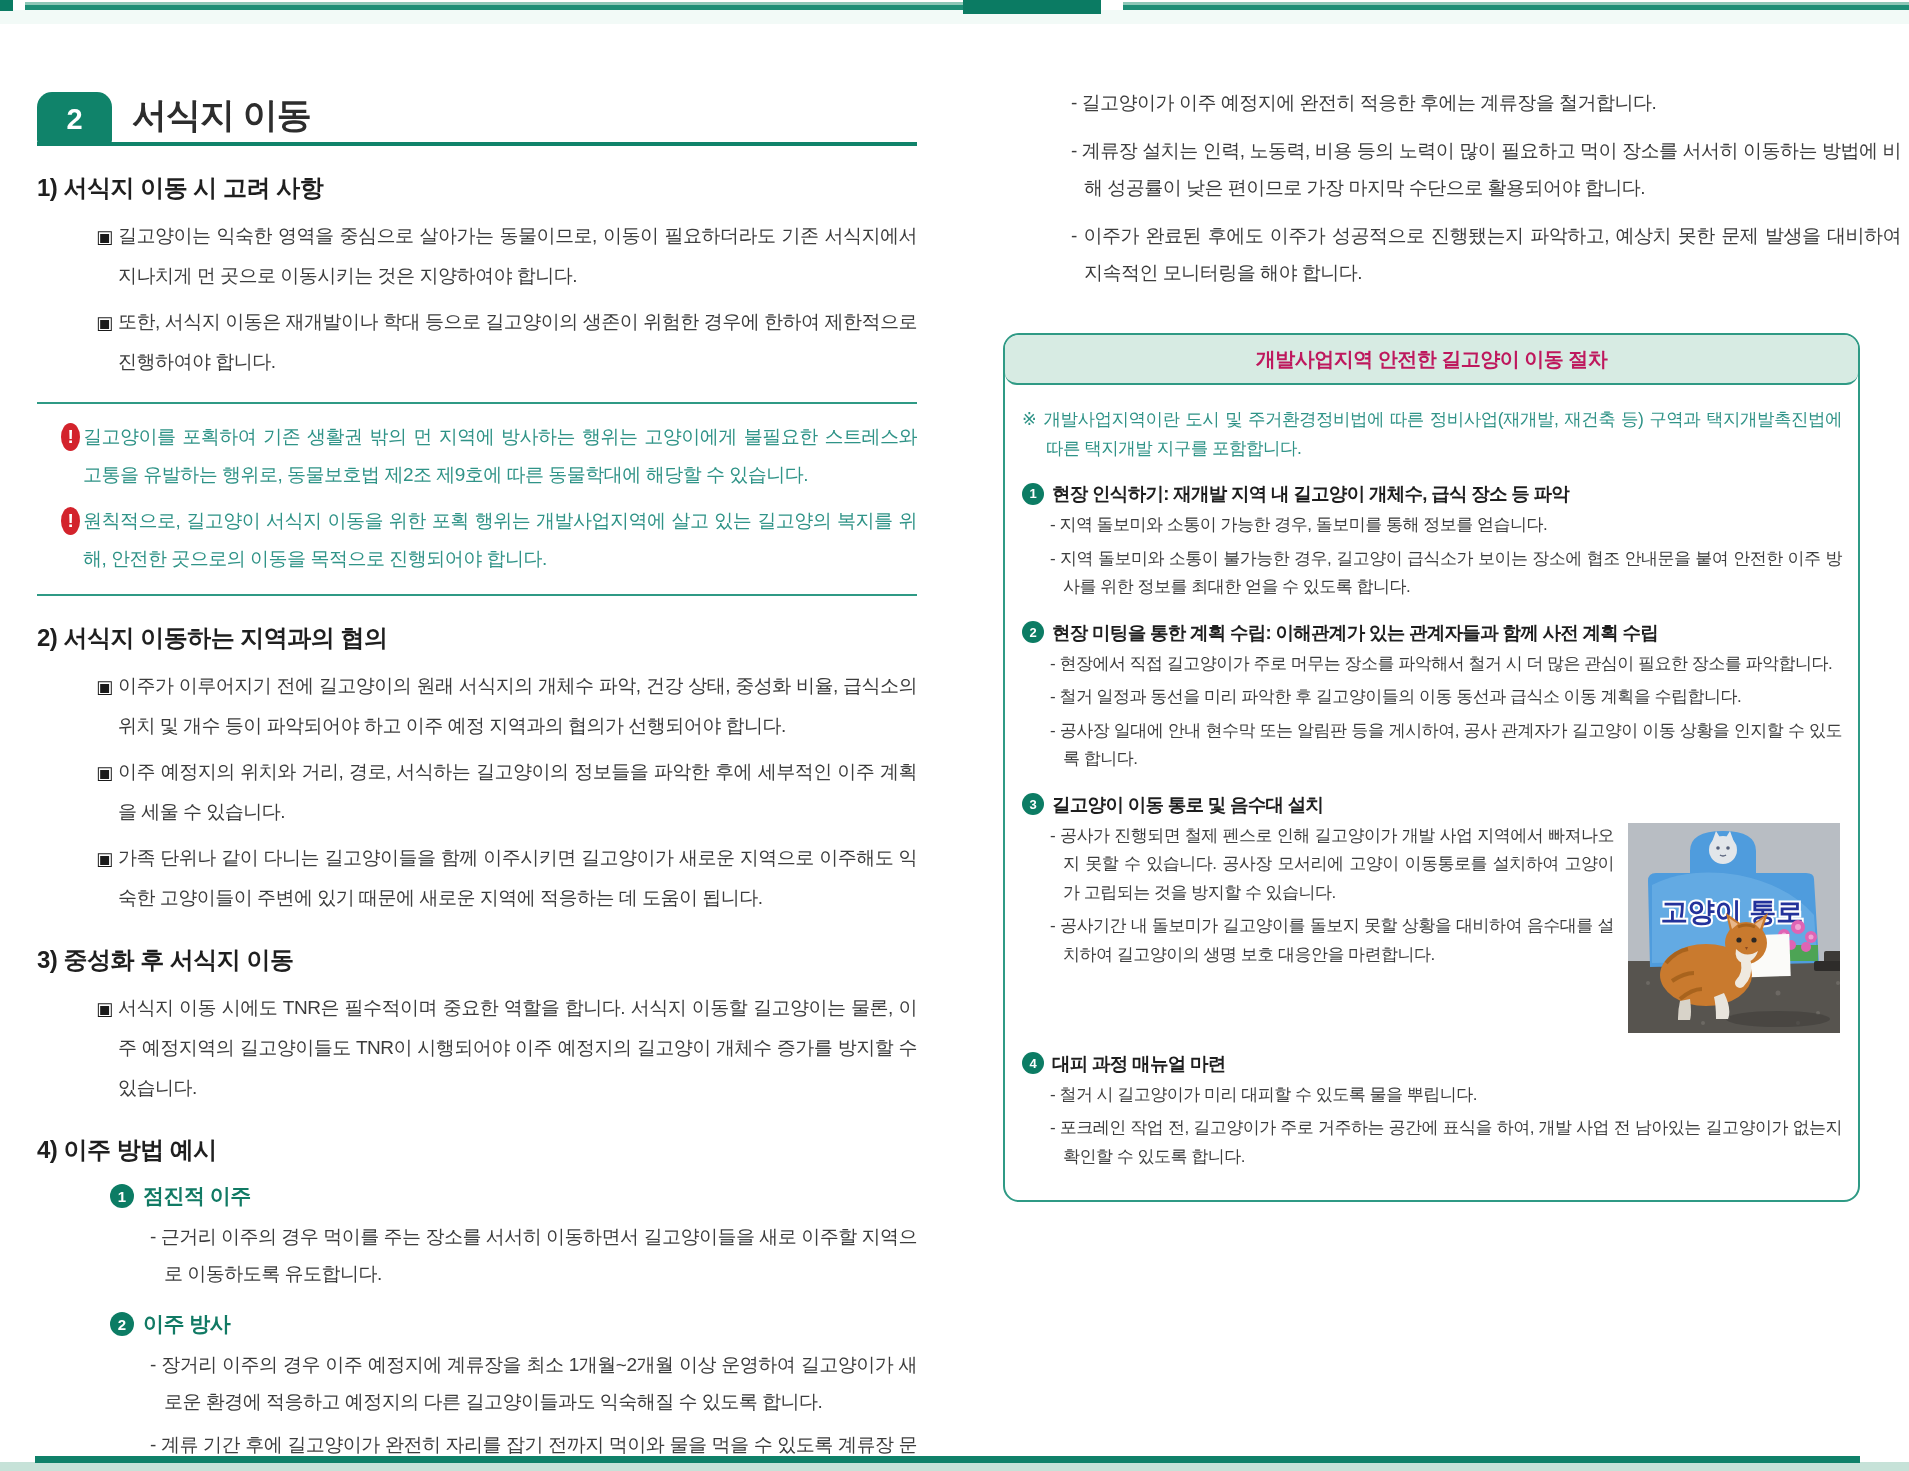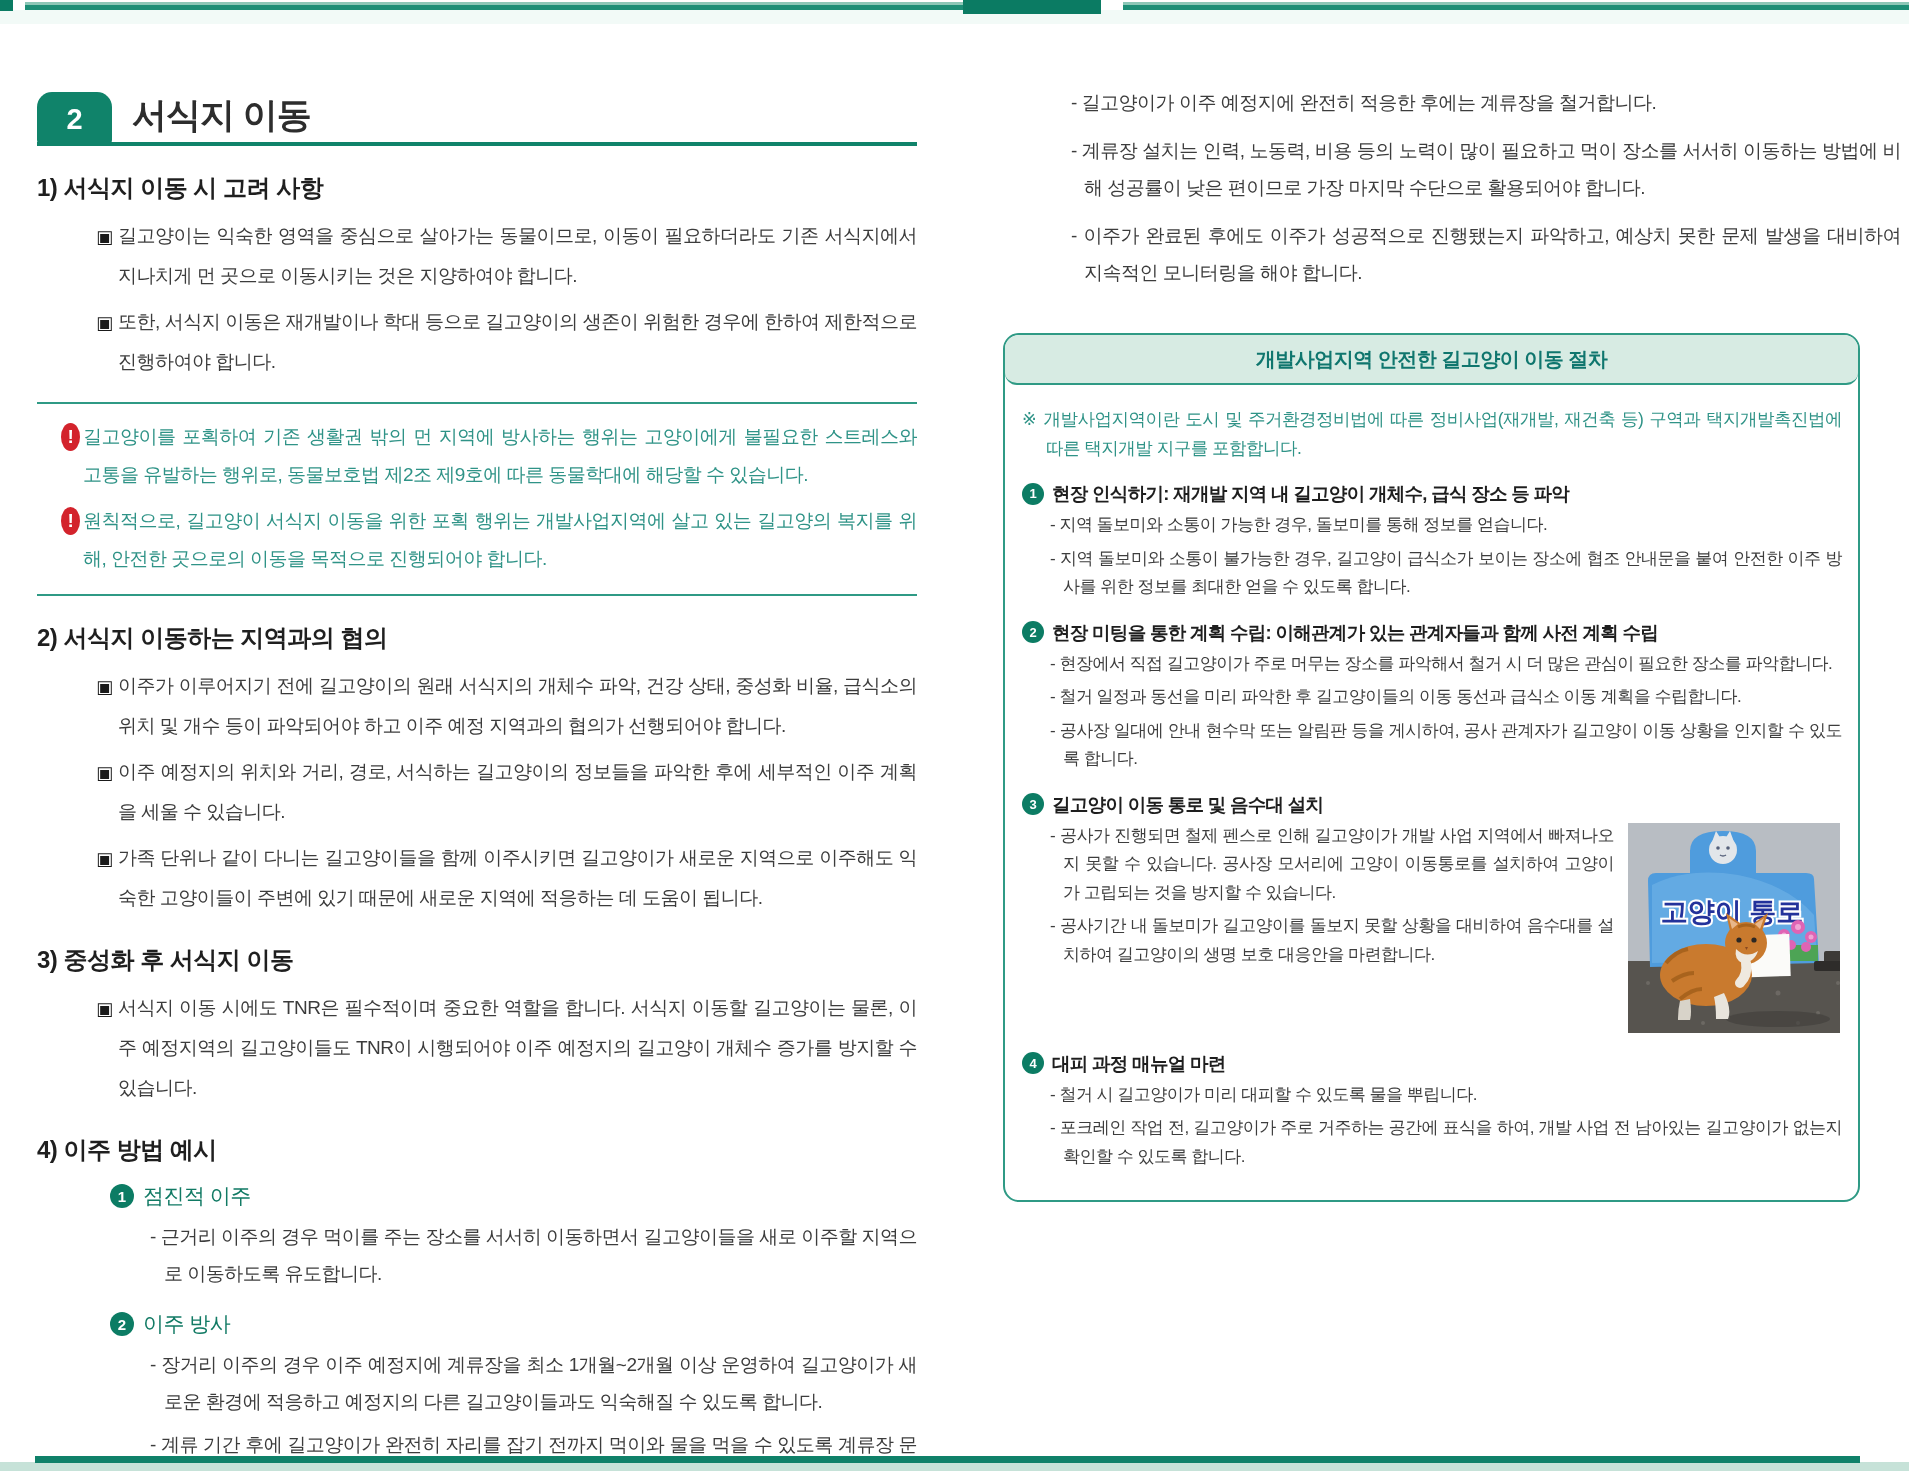--- a/index.html
+++ b/index.html
@@ -42,38 +42,38 @@
     line-height:38px;text-align:justify;color:#2f9387;letter-spacing:-0.5px;}
   .notice-item + .notice-item{margin-top:8px;}
   .warn-ic{position:absolute;left:-2px;top:5px;width:19px;height:28px;background:#d3232c;
     border-radius:50%;color:#ffffff;font-weight:bold;font-size:19px;display:flex;
     align-items:center;justify-content:center;}
   .method-head{margin:16px 0 0 73px;display:flex;align-items:center;}
   .method-head.second{margin-top:18px;}
   .num-circle{width:24px;height:24px;border-radius:50%;background:#0c7c64;color:#ffffff;
     font-size:15px;font-weight:bold;display:inline-flex;align-items:center;
     justify-content:center;flex:0 0 auto;margin-right:9px;}
-  .method-title{font-size:21px;font-weight:normal;color:#117a64;letter-spacing:-0.5px;}
+  .method-title{font-size:21px;font-weight:bold;color:#117a64;letter-spacing:-0.5px;}
   .method-item{margin:8px 0 0 113px;padding-left:14px;text-indent:-14px;font-size:19px;
     line-height:37px;text-align:justify;color:#3c3c3c;letter-spacing:-0.5px;}
   .method-item + .method-item{margin-top:6px;}
 
   
   .col-right{position:absolute;left:1071px;top:84px;width:830px;}
   .dash-p{padding-left:13px;text-indent:-13px;font-size:19px;line-height:37px;
     text-align:justify;color:#3c3c3c;letter-spacing:-0.5px;}
   .dash-p + .dash-p{margin-top:11px;}
 
   
   .proc-box{position:absolute;left:1003px;top:333px;width:857px;height:869px;
     box-sizing:border-box;border:2.5px solid #2f9a85;border-radius:16px;background:#ffffff;
     overflow:hidden;}
   .proc-head{height:48px;background:#d7ebe3;border-bottom:2.5px solid #2f9a85;
     border-radius:12px 12px 12px 12px;display:flex;align-items:center;justify-content:center;
-    font-size:20px;font-weight:bold;color:#0f766e;letter-spacing:-0.5px;}
+    font-size:20px;font-weight:bold;color:#be185d;letter-spacing:-0.5px;}
   .proc-body{padding:20px 16px 16px 17px;}
   .proc-note{color:#2f9387;font-size:17.5px;line-height:29px;padding-left:24px;
     text-indent:-24px;text-align:justify;letter-spacing:-0.5px;}
   .step{margin-top:18px;}
   .step-head{display:flex;align-items:center;}
   .step-head .num-circle{width:22px;height:22px;font-size:13px;margin-right:8px;}
   .step-title{font-size:18.5px;font-weight:bold;color:#1e1e1e;letter-spacing:-0.7px;}
   .step-item{margin:5px 0 0 28px;padding-left:13px;text-indent:-13px;font-size:17px;
     line-height:28.5px;text-align:justify;color:#3d3d3d;letter-spacing:-0.5px;}
   .step3-row{display:flex;align-items:flex-start;}

